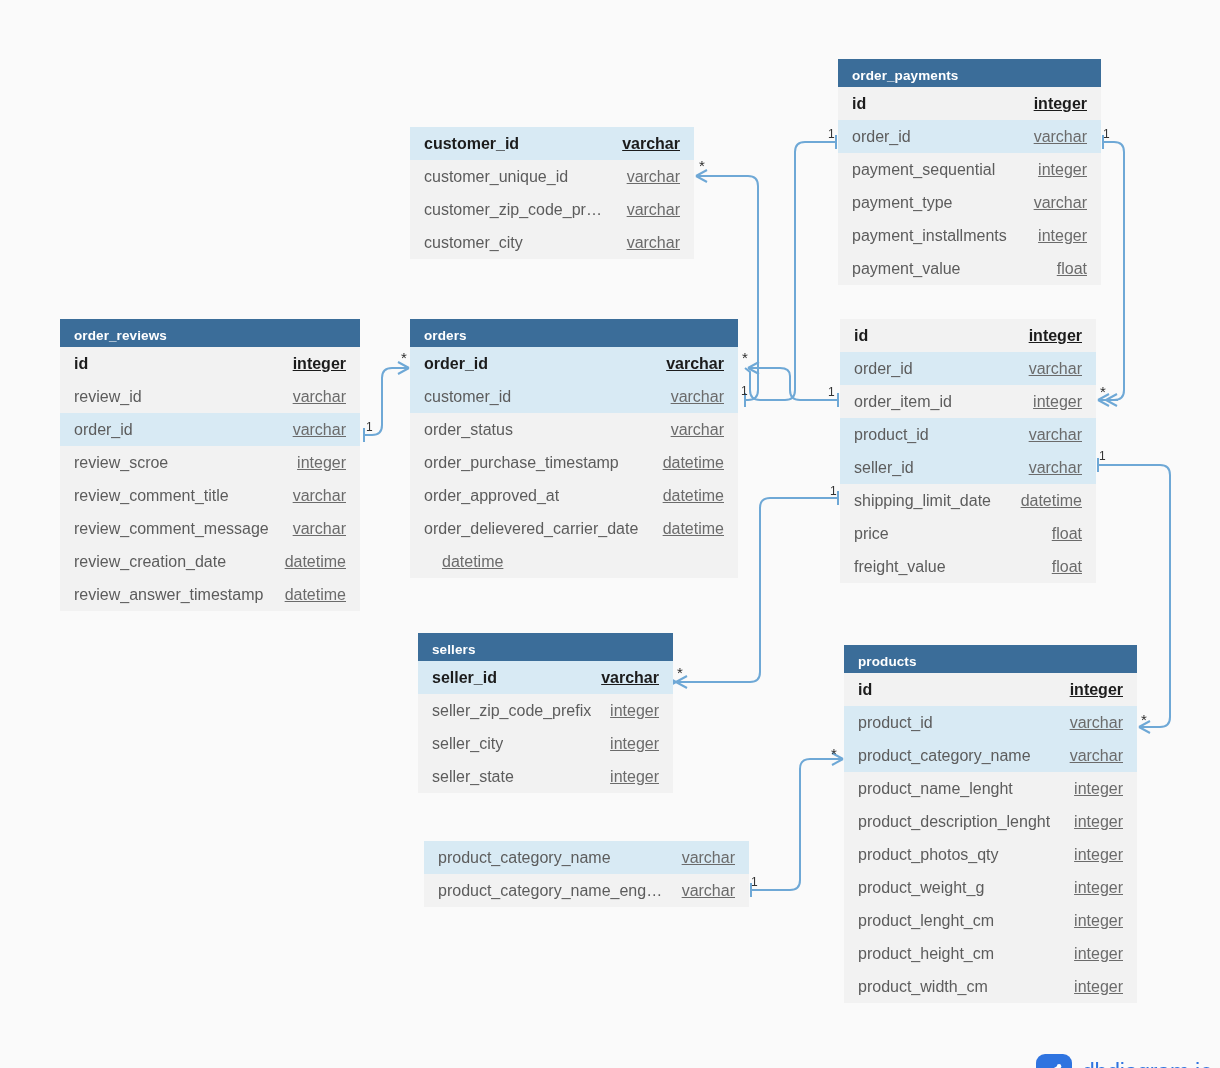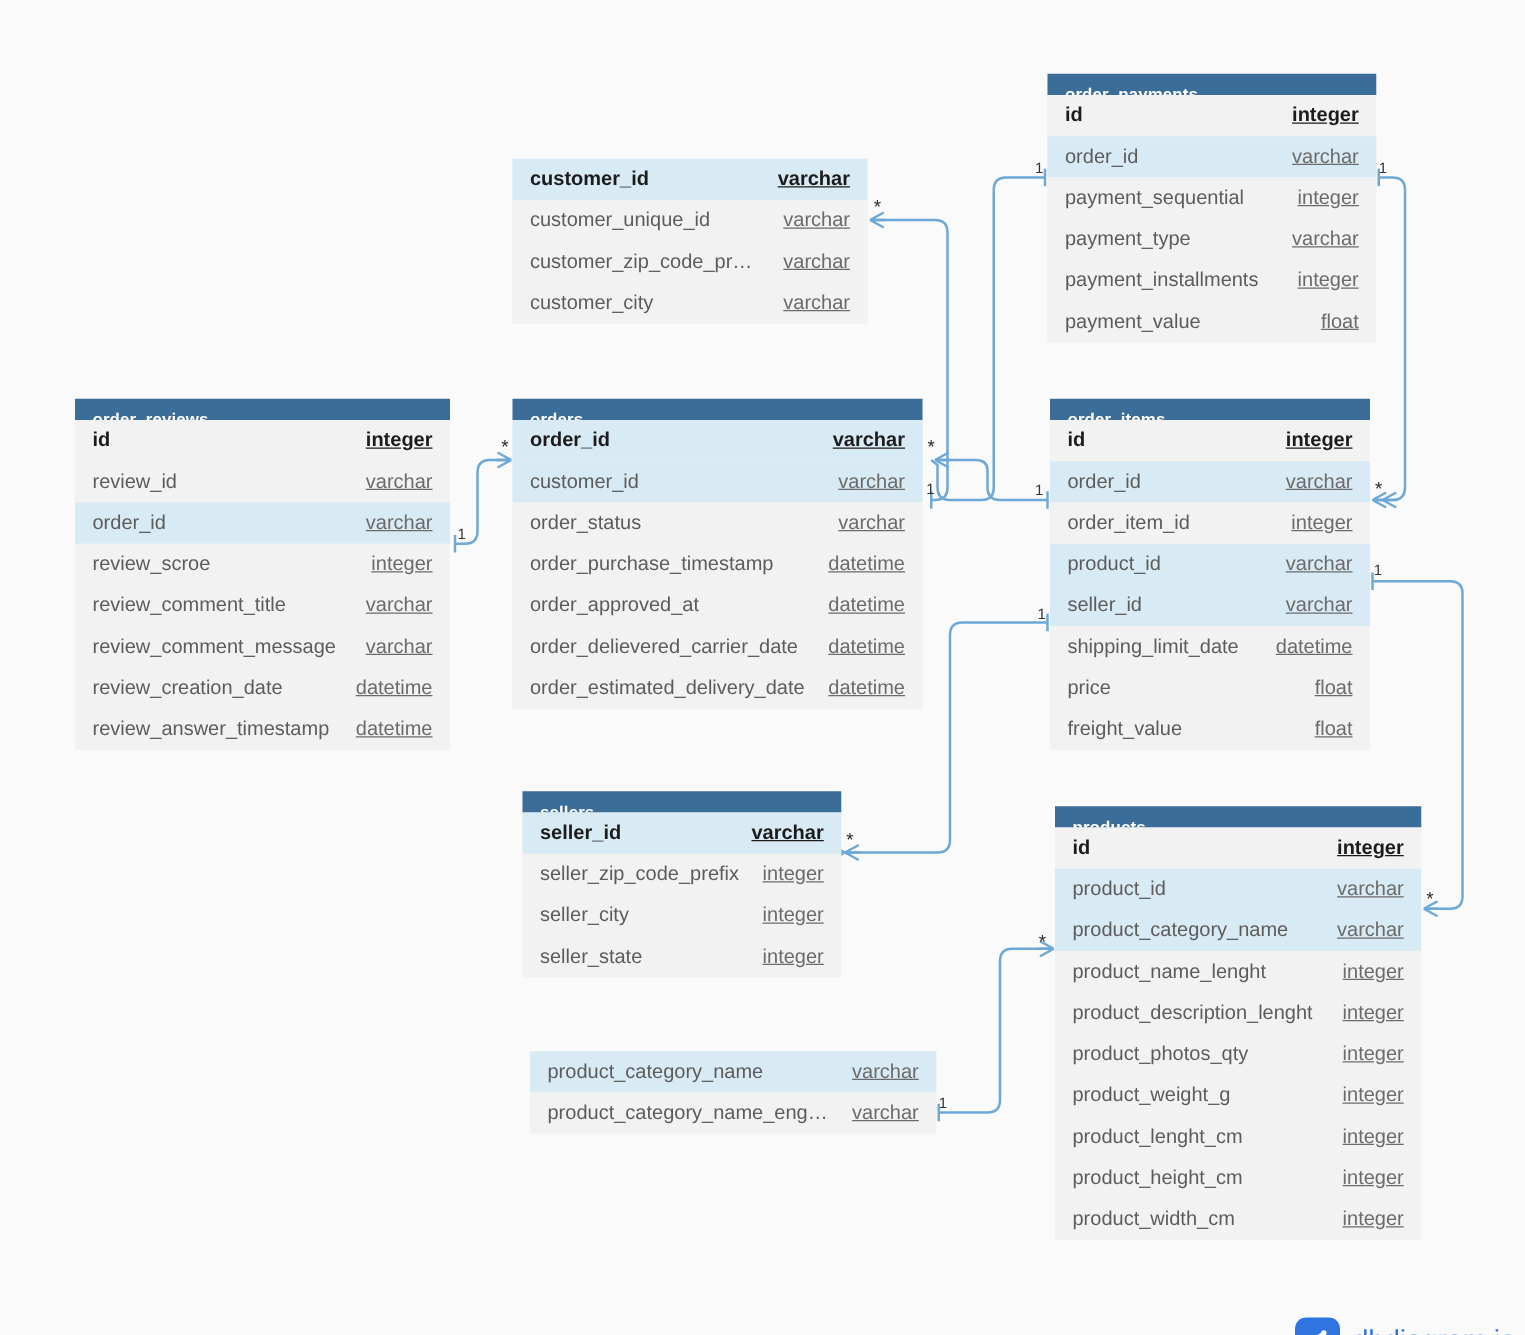--- a/index.html
+++ b/index.html
@@ -18,21 +18,21 @@
     position:absolute;
     z-index:2;
     box-sizing:border-box;
     background:#f2f2f2;
   }
   .tbl-header{
     background:#3b6d99;
     color:#ffffff;
     font-size:13.5px;
     font-weight:bold;
-    height:17px;
+    height:28px;
     line-height:33px;
     padding:0 14px;
     box-sizing:border-box;
     letter-spacing:.1px;
     white-space:nowrap;
     overflow:hidden;
   }
   .row{
     height:33px;
     line-height:33px;
@@ -266,26 +266,24 @@
         </div>
         <div class="row">
           <span class="fname">order_approved_at</span>
           <span class="ftype">datetime</span>
         </div>
         <div class="row">
           <span class="fname">order_delievered_carrier_date</span>
           <span class="ftype">datetime</span>
         </div>
         <div class="row">
-          <span class="fname">order_estimated_delivery_date</span>
           <span class="ftype">datetime</span>
         </div>
       </div>
       <div class="table" style="left: 840px; top: 319px; width: 256px;">
-        <div class="tbl-header">order_items</div>
         <div class="row pk">
           <span class="fname">id</span>
           <span class="ftype">integer</span>
         </div>
         <div class="row hl">
           <span class="fname">order_id</span>
           <span class="ftype">varchar</span>
         </div>
         <div class="row">
           <span class="fname">order_item_id</span>

